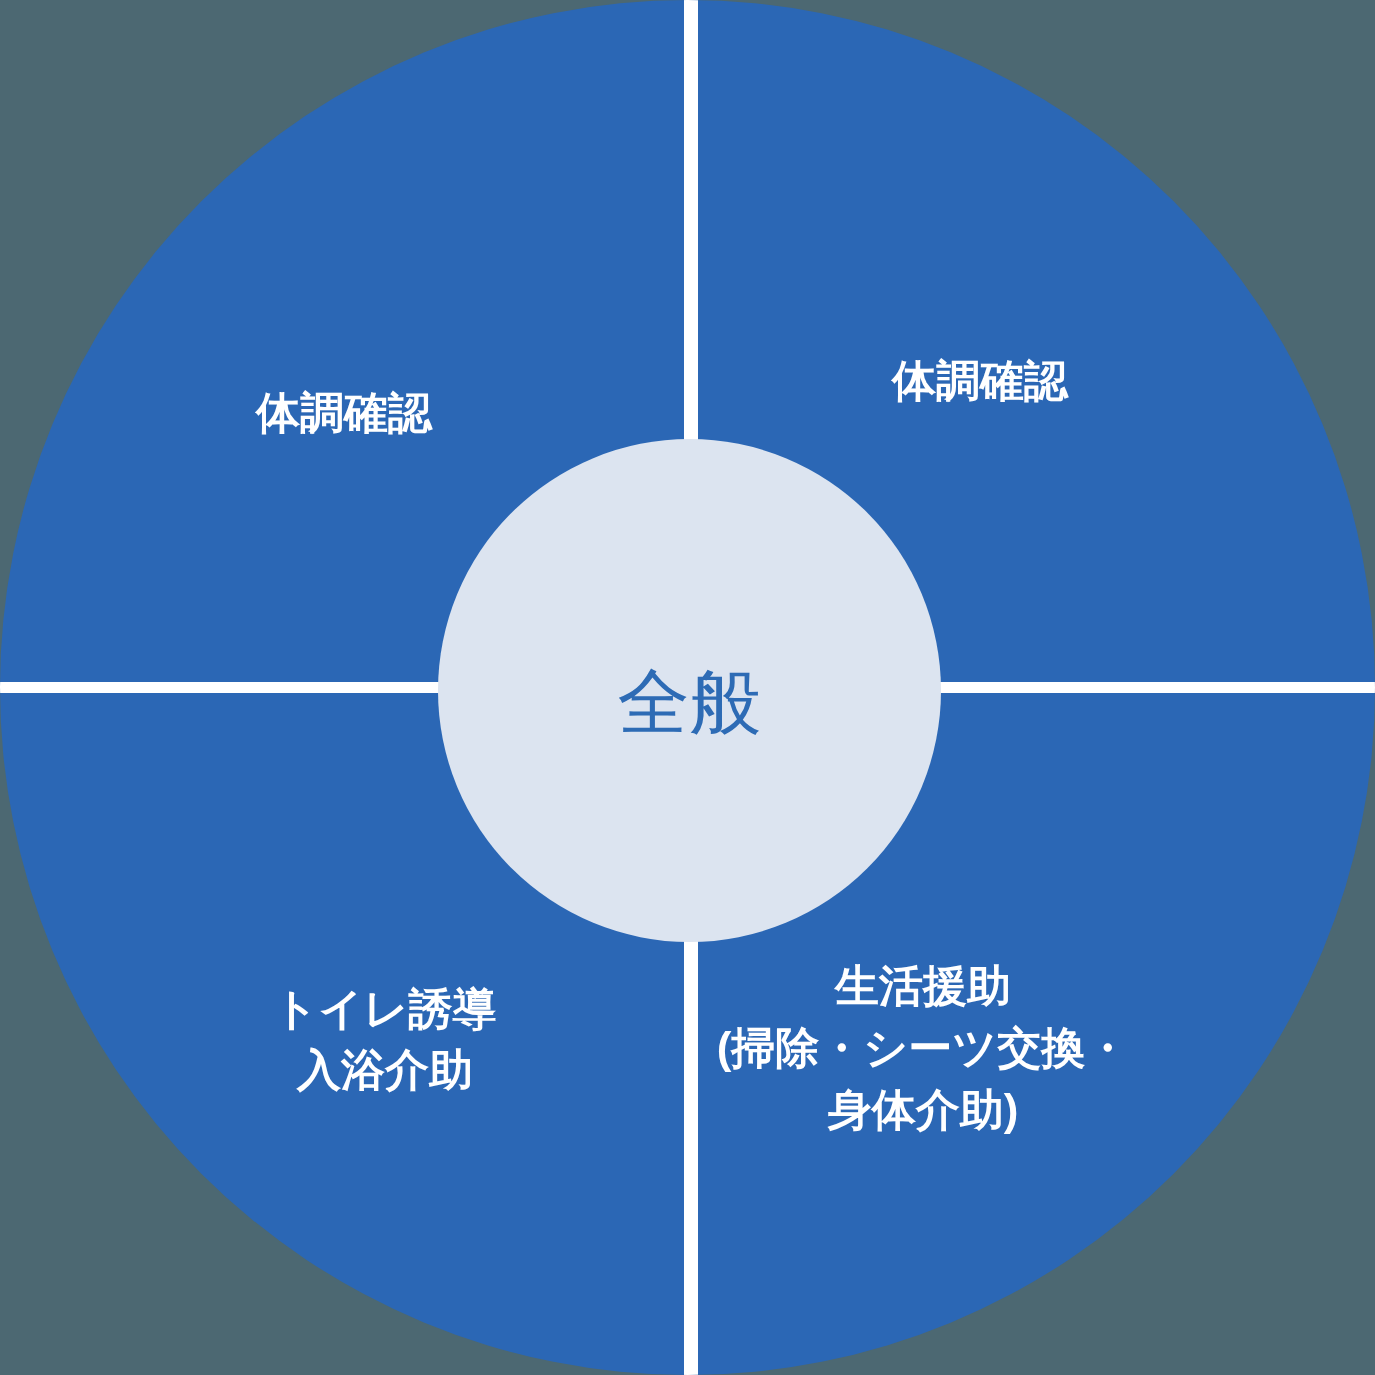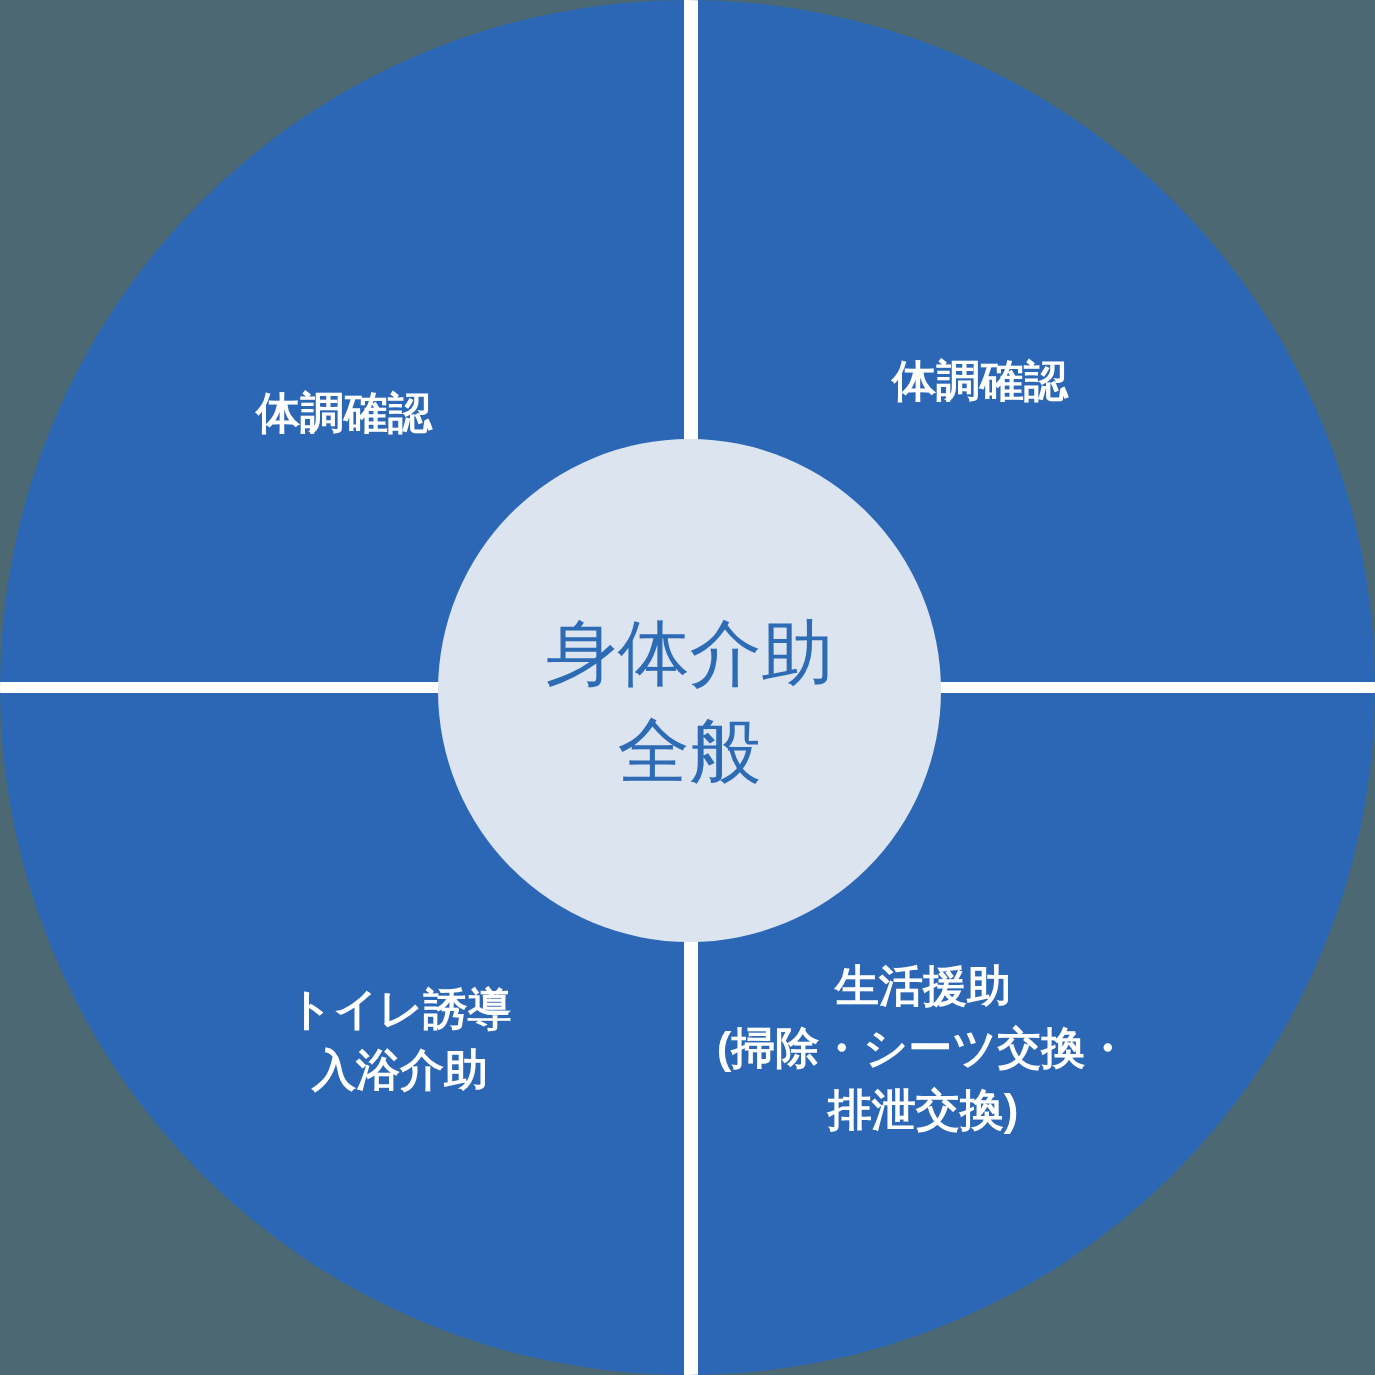--- a/index.html
+++ b/index.html
@@ -48,21 +48,21 @@
     color: #FFFFFF;
     font-family: "Liberation Sans", sans-serif;
     font-weight: bold;
     font-size: 44px;
     line-height: 61px;
     text-align: center;
     white-space: nowrap;
   }
   .q-tl { left: 344px; top: 412px; }
   .q-tr { left: 980px; top: 384px; font-family: Liberation Mono, monospace; }
-  .q-bl { left: 385px; top: 1039px; margin-left: 15px; }
+  .q-bl { left: 385px; top: 1039px; }
   .q-br { left: 923px; top: 1048px; line-height: 62px; }
   .center-circle {
     position: absolute;
     left: 438px;
     top: 439px;
     width: 503px;
     height: 503px;
     border-radius: 50%;
     background: #DCE4F0;
     display: flex;
@@ -99,24 +99,23 @@
     </div>
 
     <div class="quadrant-label q-bl">
       <div>トイレ誘導</div>
       <div>入浴介助</div>
     </div>
 
     <div class="quadrant-label q-br">
       <div>生活援助</div>
       <div>(掃除・シーツ交換・</div>
-      <div>排泄交換)</div>
+      <div>身体介助)</div>
     </div>
 
     <div class="center-circle">
       <div class="center-title">
-        <div>身体介助</div>
         <div>全般</div>
       </div>
     </div>
 
   </div>
 </div>
 
 </body></html>

